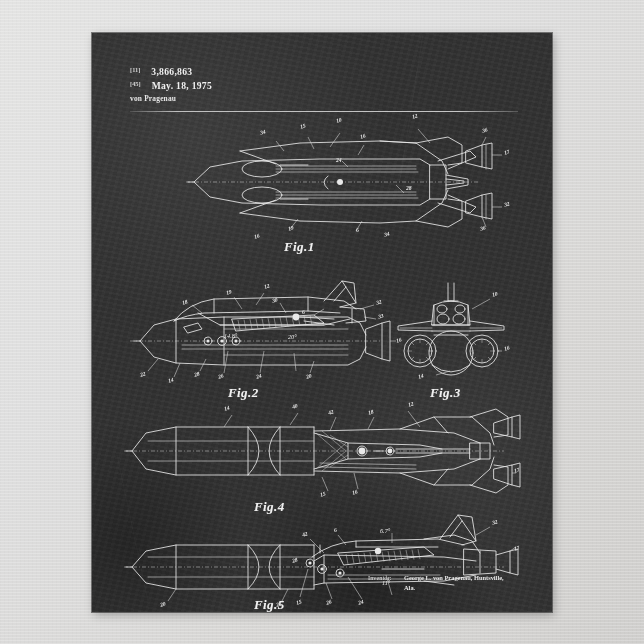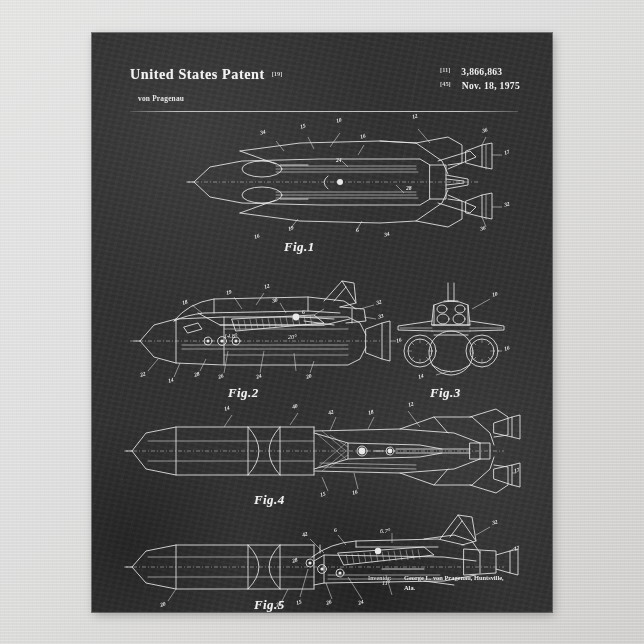--- a/index.html
+++ b/index.html
@@ -49,21 +49,21 @@
   .hdr-left{display:flex;align-items:baseline;gap:7px;}
   .patent-title{
     font-family:"Liberation Serif", serif;
     font-weight:bold;font-size:14.2px;letter-spacing:.55px;
     color:#f2f2f2;text-shadow:0 0 1px rgba(255,255,255,.35);
   }
   .code{font-size:6.4px;font-weight:bold;color:#cfcfcf;position:relative;top:-3px;}
   .hdr-right{text-align:left;display:flex;flex-direction:column;gap:3px;}
   .hdr-right .line{display:flex;gap:11px;align-items:baseline;}
   .hdr-right .num{font-weight:bold;font-size:9.6px;color:#f0f0f0;letter-spacing:.3px;}
-  .subline{font-weight:bold;font-size:7.4px;color:#e6e6e6;margin-top:3px;letter-spacing:.2px;margin-left:8px;}
+  .subline{font-weight:bold;font-size:7.4px;color:#e6e6e6;margin-top:3px;letter-spacing:.2px;}
   .rule{
     position:absolute;left:38px;top:78px;width:388px;height:1px;
     background:linear-gradient(90deg,rgba(235,235,235,.15),rgba(235,235,235,.75) 12%,rgba(235,235,235,.8) 85%,rgba(235,235,235,.2));
   }
 
   
   .drawings{position:absolute;left:0;top:82px;width:460px;height:497px;}
   .fig{position:absolute;}
   .fig-label{
     position:absolute;color:#f0f0f0;font-style:italic;font-weight:bold;
@@ -105,32 +105,28 @@
   <div class="mat"></div>
 
   <div class="poster">
     <div class="chalk-tex"></div>
     <div class="scratch" style="left:318px;top:0;width:1px;height:160px;transform:rotate(9deg);opacity:.5;"></div>
     <div class="scratch" style="left:40px;top:420px;width:1px;height:150px;transform:rotate(-12deg);opacity:.4;"></div>
     <div class="scratch" style="left:400px;top:380px;width:1px;height:120px;transform:rotate(24deg);opacity:.35;"></div>
 
     <div class="hdr">
       <div class="hdr-row">
-        <div class="hdr-left">
-          <span class="patent-title">United States Patent</span>
-          <span class="code">[19]</span>
-        </div>
         <div class="hdr-right">
           <div class="line">
             <span class="code">[11]</span>
             <span class="num">3,866,863</span>
           </div>
           <div class="line">
             <span class="code">[45]</span>
-            <span class="num">Nov. 18, 1975</span>
+            <span class="num">May. 18, 1975</span>
           </div>
         </div>
       </div>
       <div class="subline">von Pragenau</div>
     </div>
     <div class="rule"></div>
 
     <div class="drawings">
 
       <div class="fig" style="left:88px;top:6px;width:340px;height:122px;">
@@ -436,21 +432,21 @@
           <path class="ld" d="M392 70 L388 70"></path>
         </svg>
         <span class="refnum" style="left:100px;top:2px;">14</span>
         <span class="refnum" style="left:168px;top:0px;">40</span>
         <span class="refnum" style="left:204px;top:6px;">42</span>
         <span class="refnum" style="left:244px;top:6px;">18</span>
         <span class="refnum" style="left:284px;top:-2px;">12</span>
         <span class="refnum" style="left:196px;top:88px;">15</span>
         <span class="refnum" style="left:228px;top:86px;">16</span>
         <span class="refnum" style="left:390px;top:64px;">17</span>
-        <span class="fig-label" style="left:130px;top:89px;">Fig.4</span>
+        <span class="fig-label" style="left:130px;top:96px;">Fig.4</span>
       </div>
 
       <div class="fig" style="left:32px;top:398px;width:400px;height:100px;">
         <svg width="400" height="100" viewBox="0 0 400 100">
 
           <path class="ln" d="M8 54 L22 38 L52 32 L190 32"></path>
           <path class="ln" d="M8 54 L22 70 L52 76 L190 76"></path>
           <path class="ln" d="M2 54 L8 54"></path>
           <path class="ln-h" d="M0 54 L380 54"></path>
           <path class="ln" d="M52 32 L52 76"></path>

